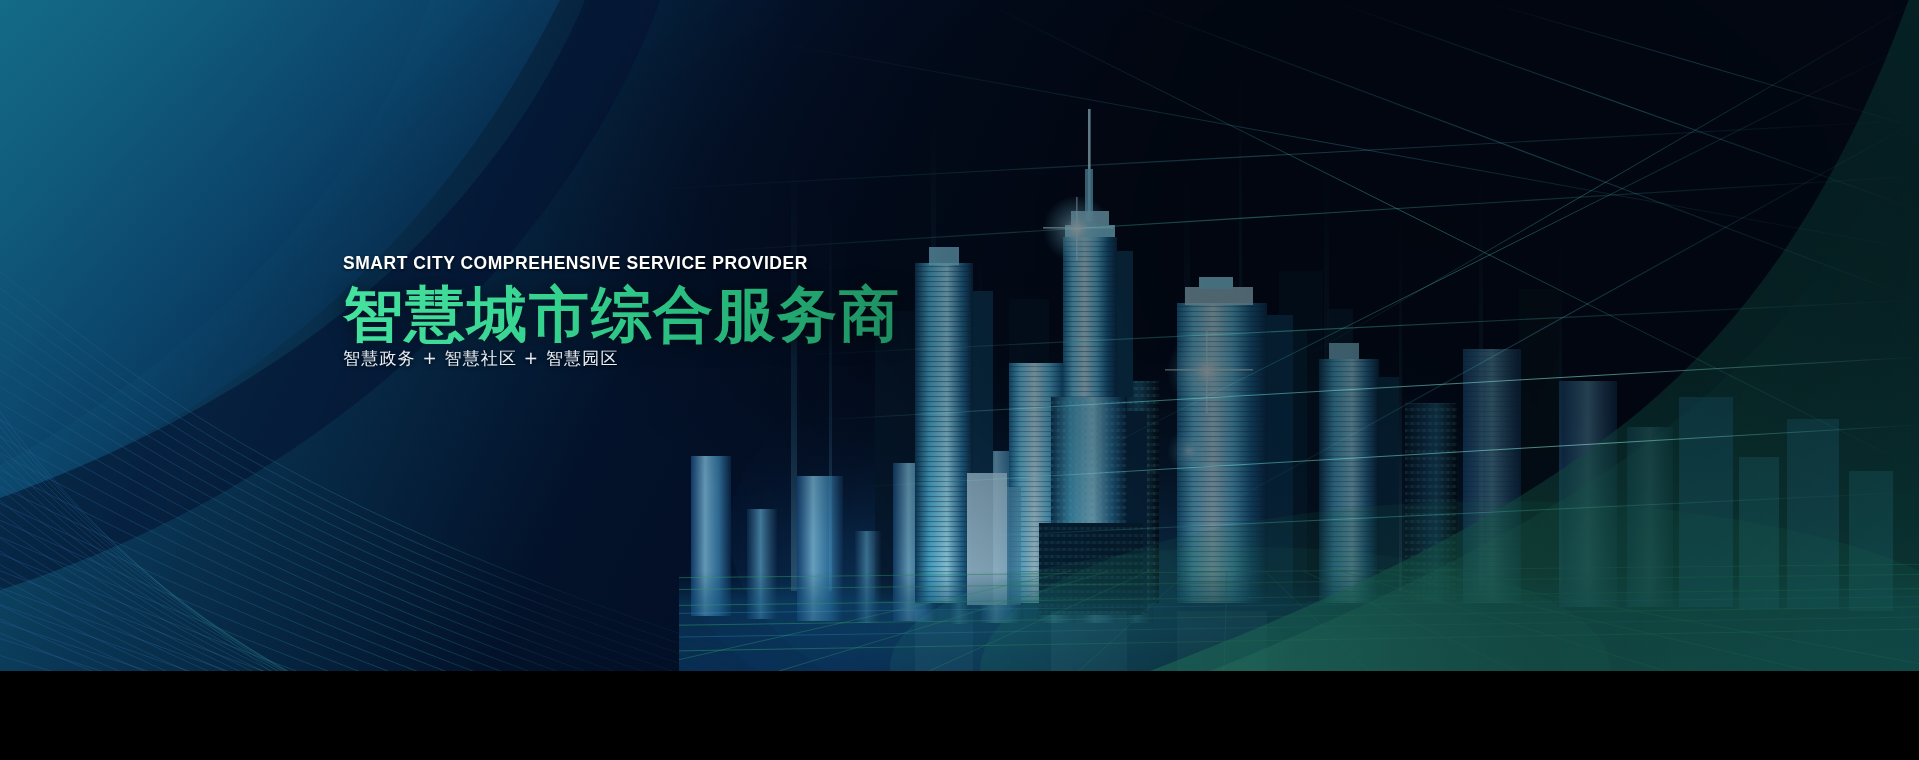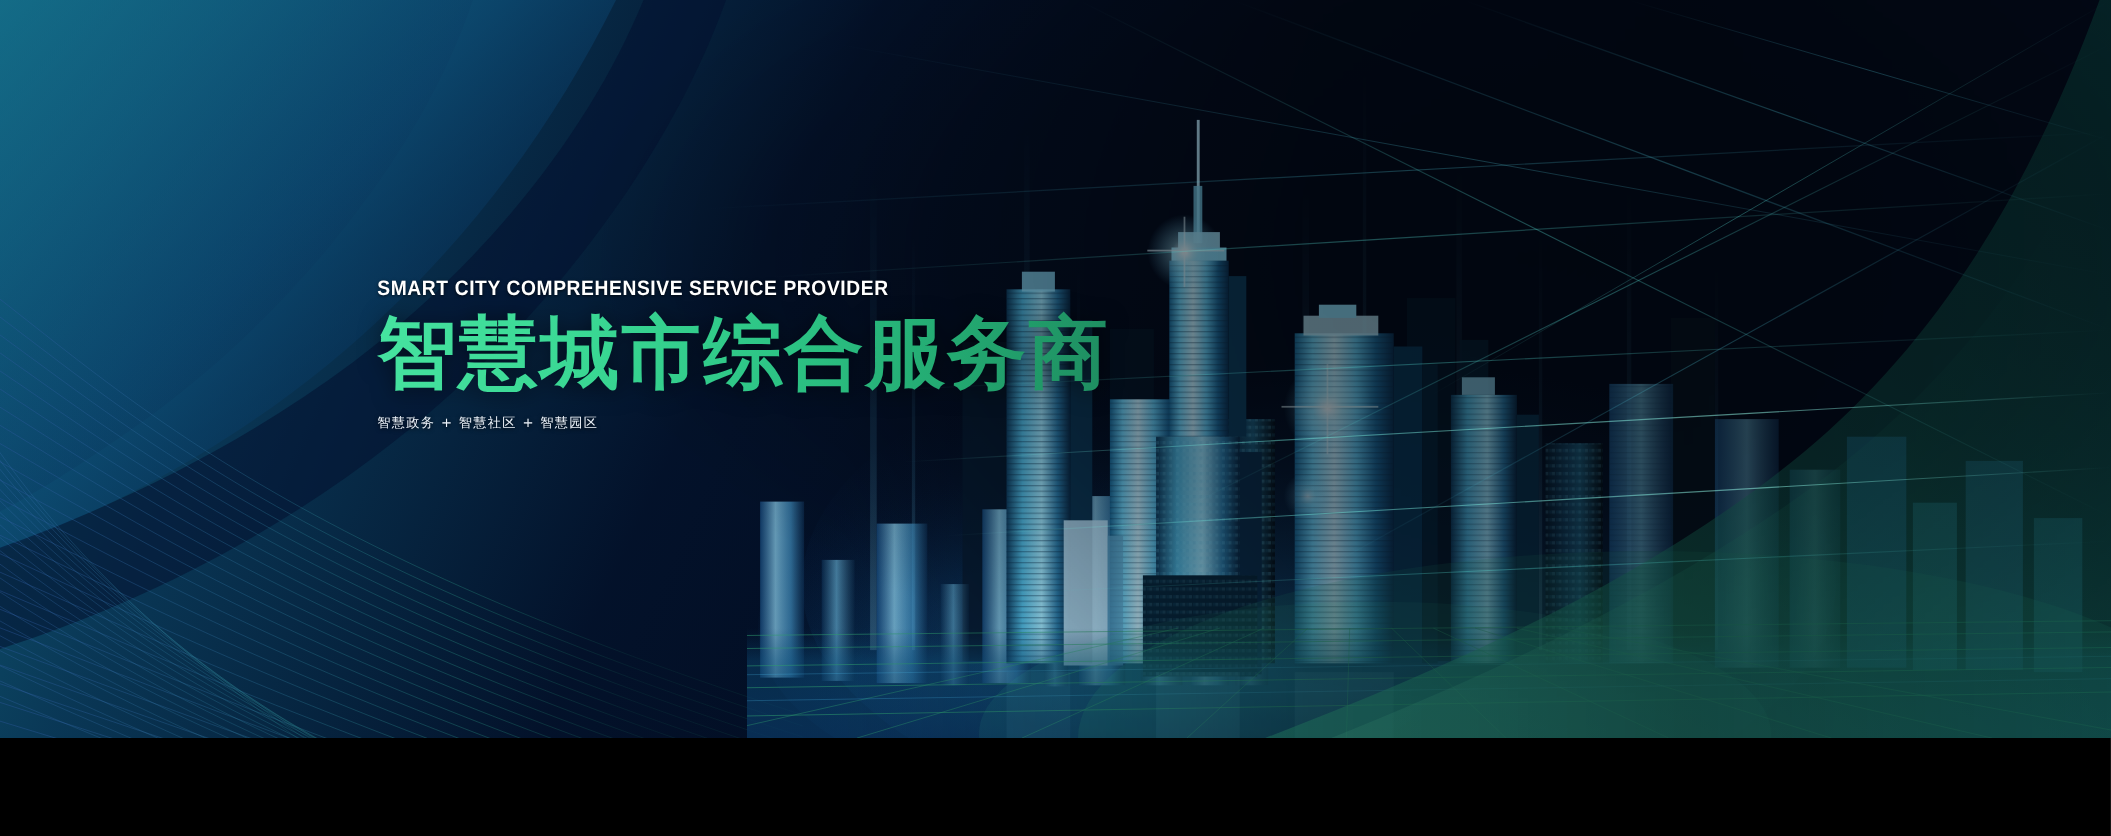--- a/index.html
+++ b/index.html
@@ -60,40 +60,40 @@
     color:#ffffff;
     transform:scaleX(.92);
     transform-origin:left center;
     white-space:nowrap;
     text-shadow:0 1px 3px rgba(0,0,0,.75);
     margin:0 0 8px 0;
   }
   #headline {
     font-family:"DejaVu Sans","Liberation Sans", sans-serif;
     font-weight:700;
-    font-size:72px;
+    font-size:60px;
     line-height:1.08;
     letter-spacing:2px;
     white-space:nowrap;
     margin:0;
     background:linear-gradient(100deg,#46e3a0 0%,#39d793 30%,#2cc384 56%,#23a971 78%,#1e8c60 100%);
     -webkit-background-clip:text;
     background-clip:text;
     color:transparent;
     -webkit-text-fill-color:transparent;
     filter:drop-shadow(0 2px 10px rgba(0,0,0,.55));
   }
   #subline {
     font-family:"DejaVu Sans","Liberation Sans", sans-serif;
     font-weight:400;
-    font-size:12px;
+    font-size:17px;
     letter-spacing:1.2px;
     color:#eef4fb;
     white-space:nowrap;
-    margin:16px 0 0 0;
+    margin:0 0 0 0;
     text-shadow:0 1px 4px rgba(0,0,0,.8);
   }
 
   
   .streaks { z-index:8; }
 </style>
 </head>
 <body>
 
 <div id="banner">

